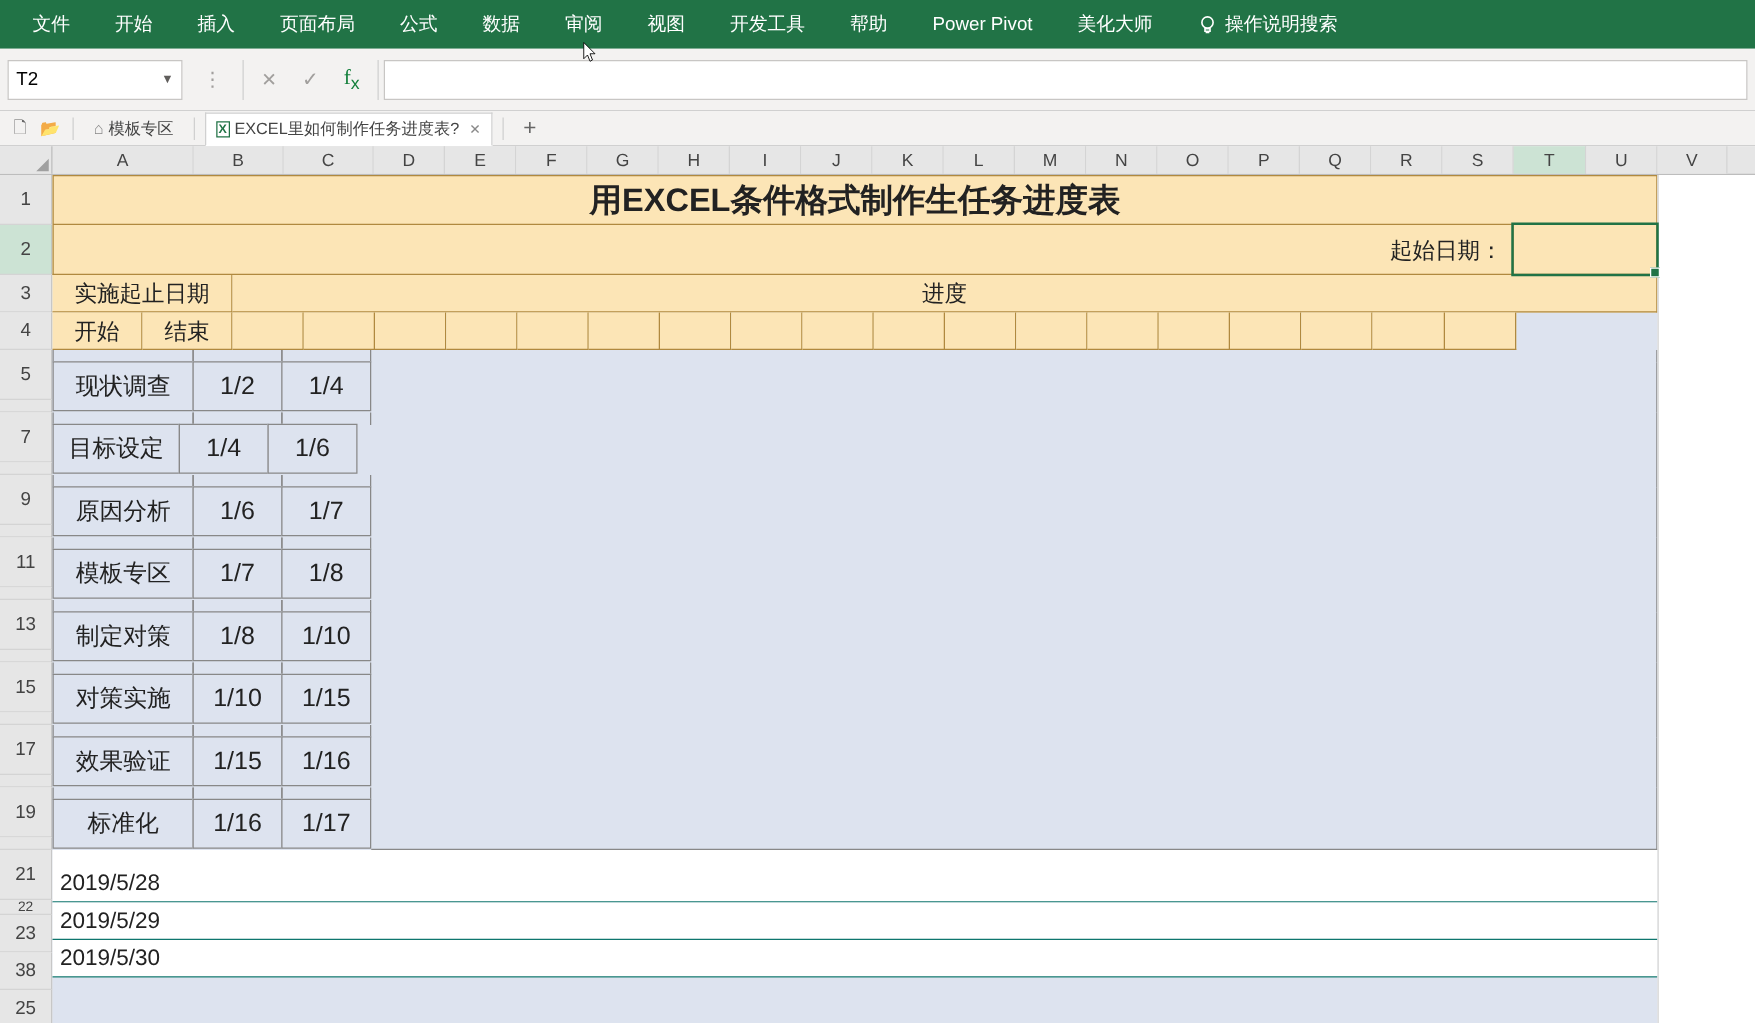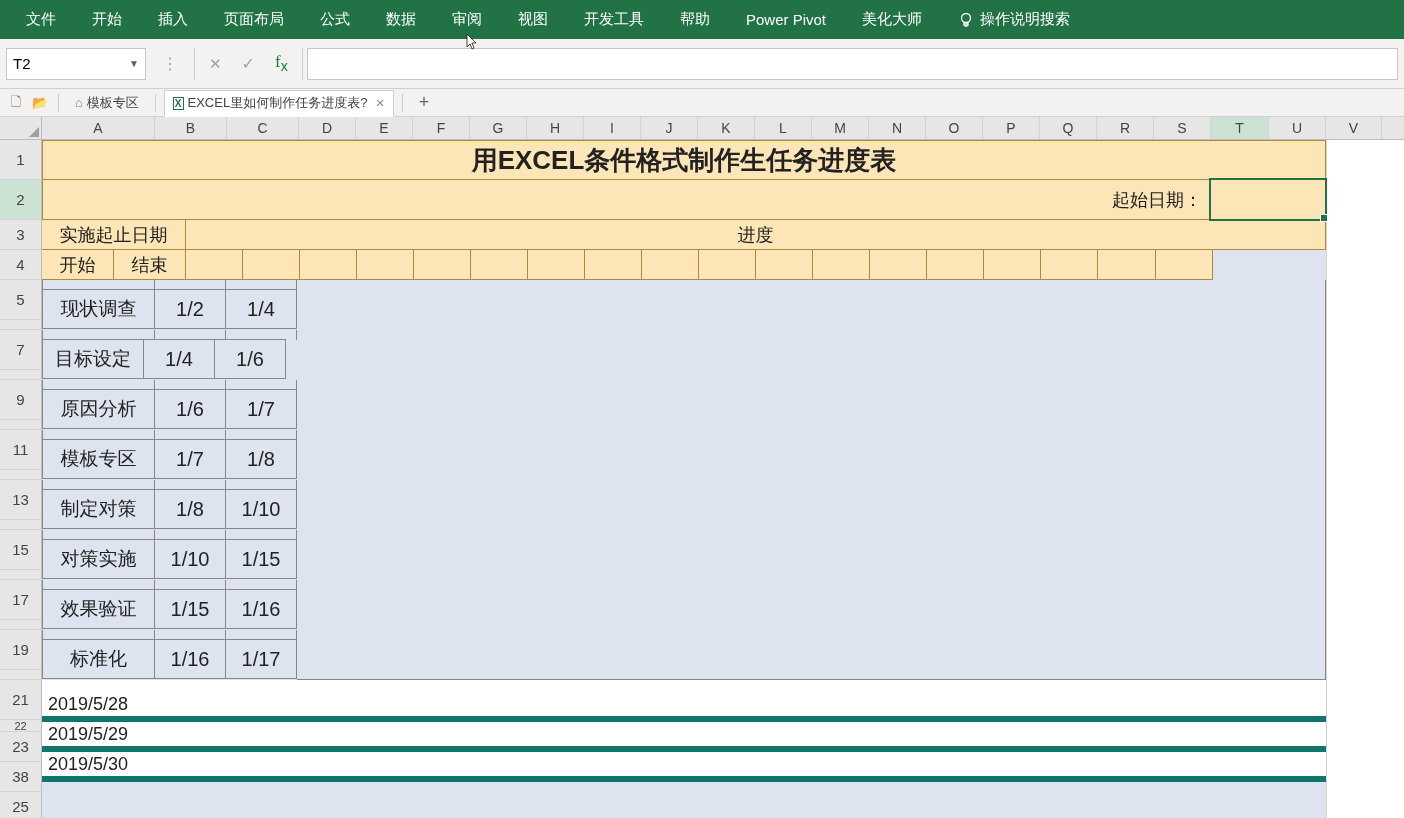--- a/index.html
+++ b/index.html
@@ -59,21 +59,21 @@
     .header3 { height:30px; display:flex; }
     .hcell { background:#fce5b6; border:1px solid #b0893f; display:flex; align-items:center; justify-content:center; font-size:18px; color:#222; border-top:none;}
     .hcell.noleft { border-left:none;font-family:Liberation Mono, monospace; }
     
     .table-zone { display:flex; }
     
     .cell { height:40px; border:1px solid #888; background:#dde3ef; display:flex; align-items:center; justify-content:center; font-size:19px; color:#222; margin-top:-1px;}
     .cell.task { background:#dde3ef; }
     .gap-border { height:10px; border-left:1px solid #888; border-right:1px solid #888;}
     .date-cell { height:40px; border:1px solid #888; background:#dde3ef; display:flex; align-items:center; justify-content:center; font-size:20px; color:#222; margin-top:-1px; margin-left:-1px;}
-    .br { height:30px; display:flex; align-items:center; padding-left:6px; font-size:18px; color:#222; background:#fff; border-bottom:6px solid #0f766e;}
+    .br { height:30px; display:flex; align-items:center; padding-left:6px; font-size:18px; color:#222; background:#fff; border-bottom:1px solid #0f766e;}
     
     .grid-right { flex:1; background:#fff; border-left:1px solid #d4d4d4;}
     
     .v-col { width:56px; }
     
   </style>
 </head>
 <body>
 
 <div class="ribbon">

